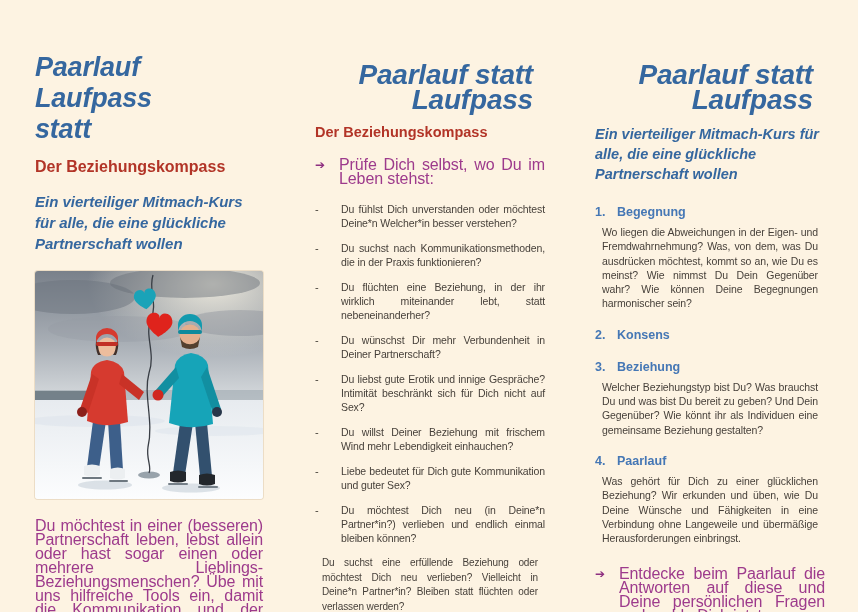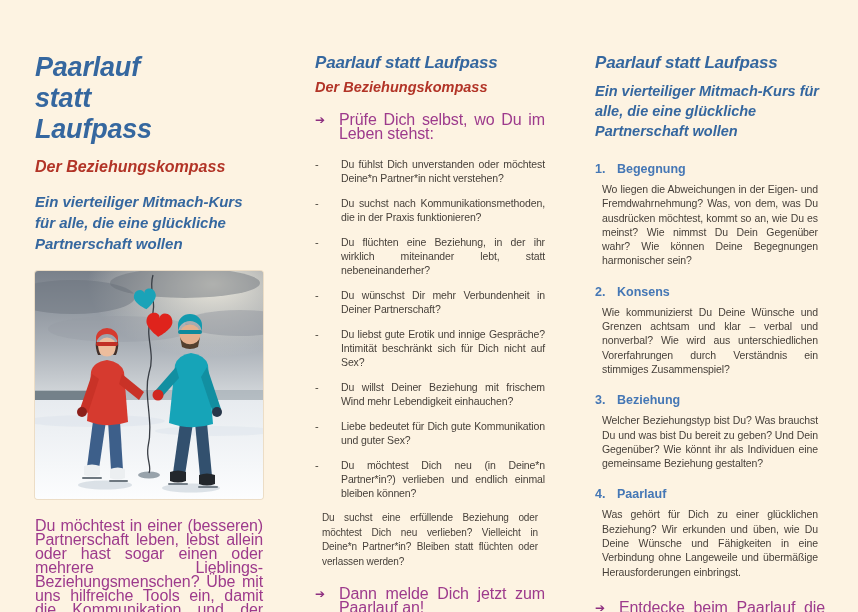--- a/index.html
+++ b/index.html
@@ -10,23 +10,23 @@
   }
   .page{position:relative;width:854px;height:612px;background:#fdf3e2;border-radius:17px;}
   .panel{position:absolute;top:0;height:612px;box-sizing:border-box;}
   .panel-left{left:0;width:286px;padding:52px 23px 0 35px;}
   .panel-middle{left:286px;width:286px;padding:50px 27px 0 29px;}
   .panel-right{left:572px;width:286px;padding:50px 33px 0 23px;}
 
   .title-lg{font-size:27px;line-height:31px;font-style:italic;font-weight:700;
     color:#35679f;letter-spacing:-0.2px;margin:0;}
   .title-lg span{display:block;}
-  .title-md{font-size:17px;line-height:25px;font-style:italic;font-weight:700;
-    color:#35679f;letter-spacing:-0.2px;margin:0;}
-  .subtitle-red{font-size:16px;font-style:italic;font-weight:700;color:#b23427;margin-top:13px;}
+  .title-md{font-size:28px;line-height:25px;font-style:italic;font-weight:700;
+    color:#35679f;letter-spacing:-0.2px;margin:12px;text-align:right;}
+  .subtitle-red{font-size:16px;font-weight:700;color:#b23427;margin-top:13px;}
   .subtitle-red.sm{font-size:14.5px;margin-top:4px;}
   .tagline{font-size:15px;line-height:21px;font-style:italic;font-weight:600;color:#35679f;margin-top:15px;}
   .tagline.sm{font-size:14.5px;line-height:20px;margin-top:6px;}
 
   .photo{margin:17px 0 0 0;width:228px;height:228px;border-radius:3px;overflow:hidden;
     box-shadow:0 0 0 1px rgba(220,200,170,.5);}
   .photo svg{display:block;}
 
   .body-text{font-size:10.5px;line-height:14px;letter-spacing:-0.1px;color:#453f39;
     text-align:justify;margin:7px;}
@@ -51,22 +51,22 @@
   .sections-start{margin-top:21px;}
 </style>
 </head>
 <body>
 
 <div class="page">
 
   <section class="panel panel-left">
     <h1 class="title-lg">
       <span>Paarlauf</span>
+      <span>Laufpass</span>
       <span>statt</span>
-      <span>Laufpass</span>
     </h1>
     <div class="subtitle-red">Der Beziehungskompass</div>
     <div class="tagline">Ein vierteiliger Mitmach-Kurs für alle, die eine glückliche Partnerschaft wollen</div>
 
     <figure class="photo" aria-label="Paar beim Eislaufen auf zugefrorenem See, Hand in Hand, mit Herzballons">
       <svg viewBox="0 0 228 228" width="228" height="228">
         <defs>
           <linearGradient id="sky" x1="0" y1="0" x2="0" y2="1">
             <stop offset="0" stop-color="#79808a"></stop>
             <stop offset="0.55" stop-color="#a9afb6"></stop>
@@ -154,21 +154,21 @@
     <div class="subtitle-red sm">Der Beziehungskompass</div>
 
     <div class="arrow-line">
       <span class="arrow-glyph">➔</span>
       <span class="arrow-text">Prüfe Dich selbst, wo Du im Leben stehst:</span>
     </div>
 
     <ul class="bullets">
       <li>
         <span class="bullet-dash">-</span>
-        <span class="bullet-text">Du fühlst Dich unverstanden oder möchtest Deine*n Partner*in nicht verstehen?</span>
+        <span class="bullet-text">Du fühlst Dich unverstanden oder möchtest Deine*n Welcher*in besser verstehen?</span>
       </li>
       <li>
         <span class="bullet-dash">-</span>
         <span class="bullet-text">Du suchst nach Kommunikationsmethoden, die in der Praxis funktionieren?</span>
       </li>
       <li>
         <span class="bullet-dash">-</span>
         <span class="bullet-text">Du flüchten eine Beziehung, in der ihr wirklich miteinander lebt, statt nebeneinanderher?</span>
       </li>
       <li>
@@ -211,21 +211,20 @@
         <span>Begegnung</span>
       </h3>
       <p class="body-text section-body">Wo liegen die Abweichungen in der Eigen- und Fremdwahrnehmung? Was, von dem, was Du ausdrücken möchtest, kommt so an, wie Du es meinst? Wie nimmst Du Dein Gegenüber wahr? Wie können Deine Begegnungen harmonischer sein?</p>
     </div>
 
     <div class="section">
       <h3 class="section-head">
         <span class="section-num">2.</span>
         <span>Konsens</span>
       </h3>
-      <p class="body-text section-body">Wie kommunizierst Du Deine Wünsche und Grenzen achtsam und klar – verbal und nonverbal? Wie wird aus unterschiedlichen Vorerfahrungen durch Verständnis ein stimmiges Zusammenspiel?</p>
     </div>
 
     <div class="section">
       <h3 class="section-head">
         <span class="section-num">3.</span>
         <span>Beziehung</span>
       </h3>
       <p class="body-text section-body">Welcher Beziehungstyp bist Du? Was brauchst Du und was bist Du bereit zu geben? Und Dein Gegenüber? Wie könnt ihr als Individuen eine gemeinsame Beziehung gestalten?</p>
     </div>
 

